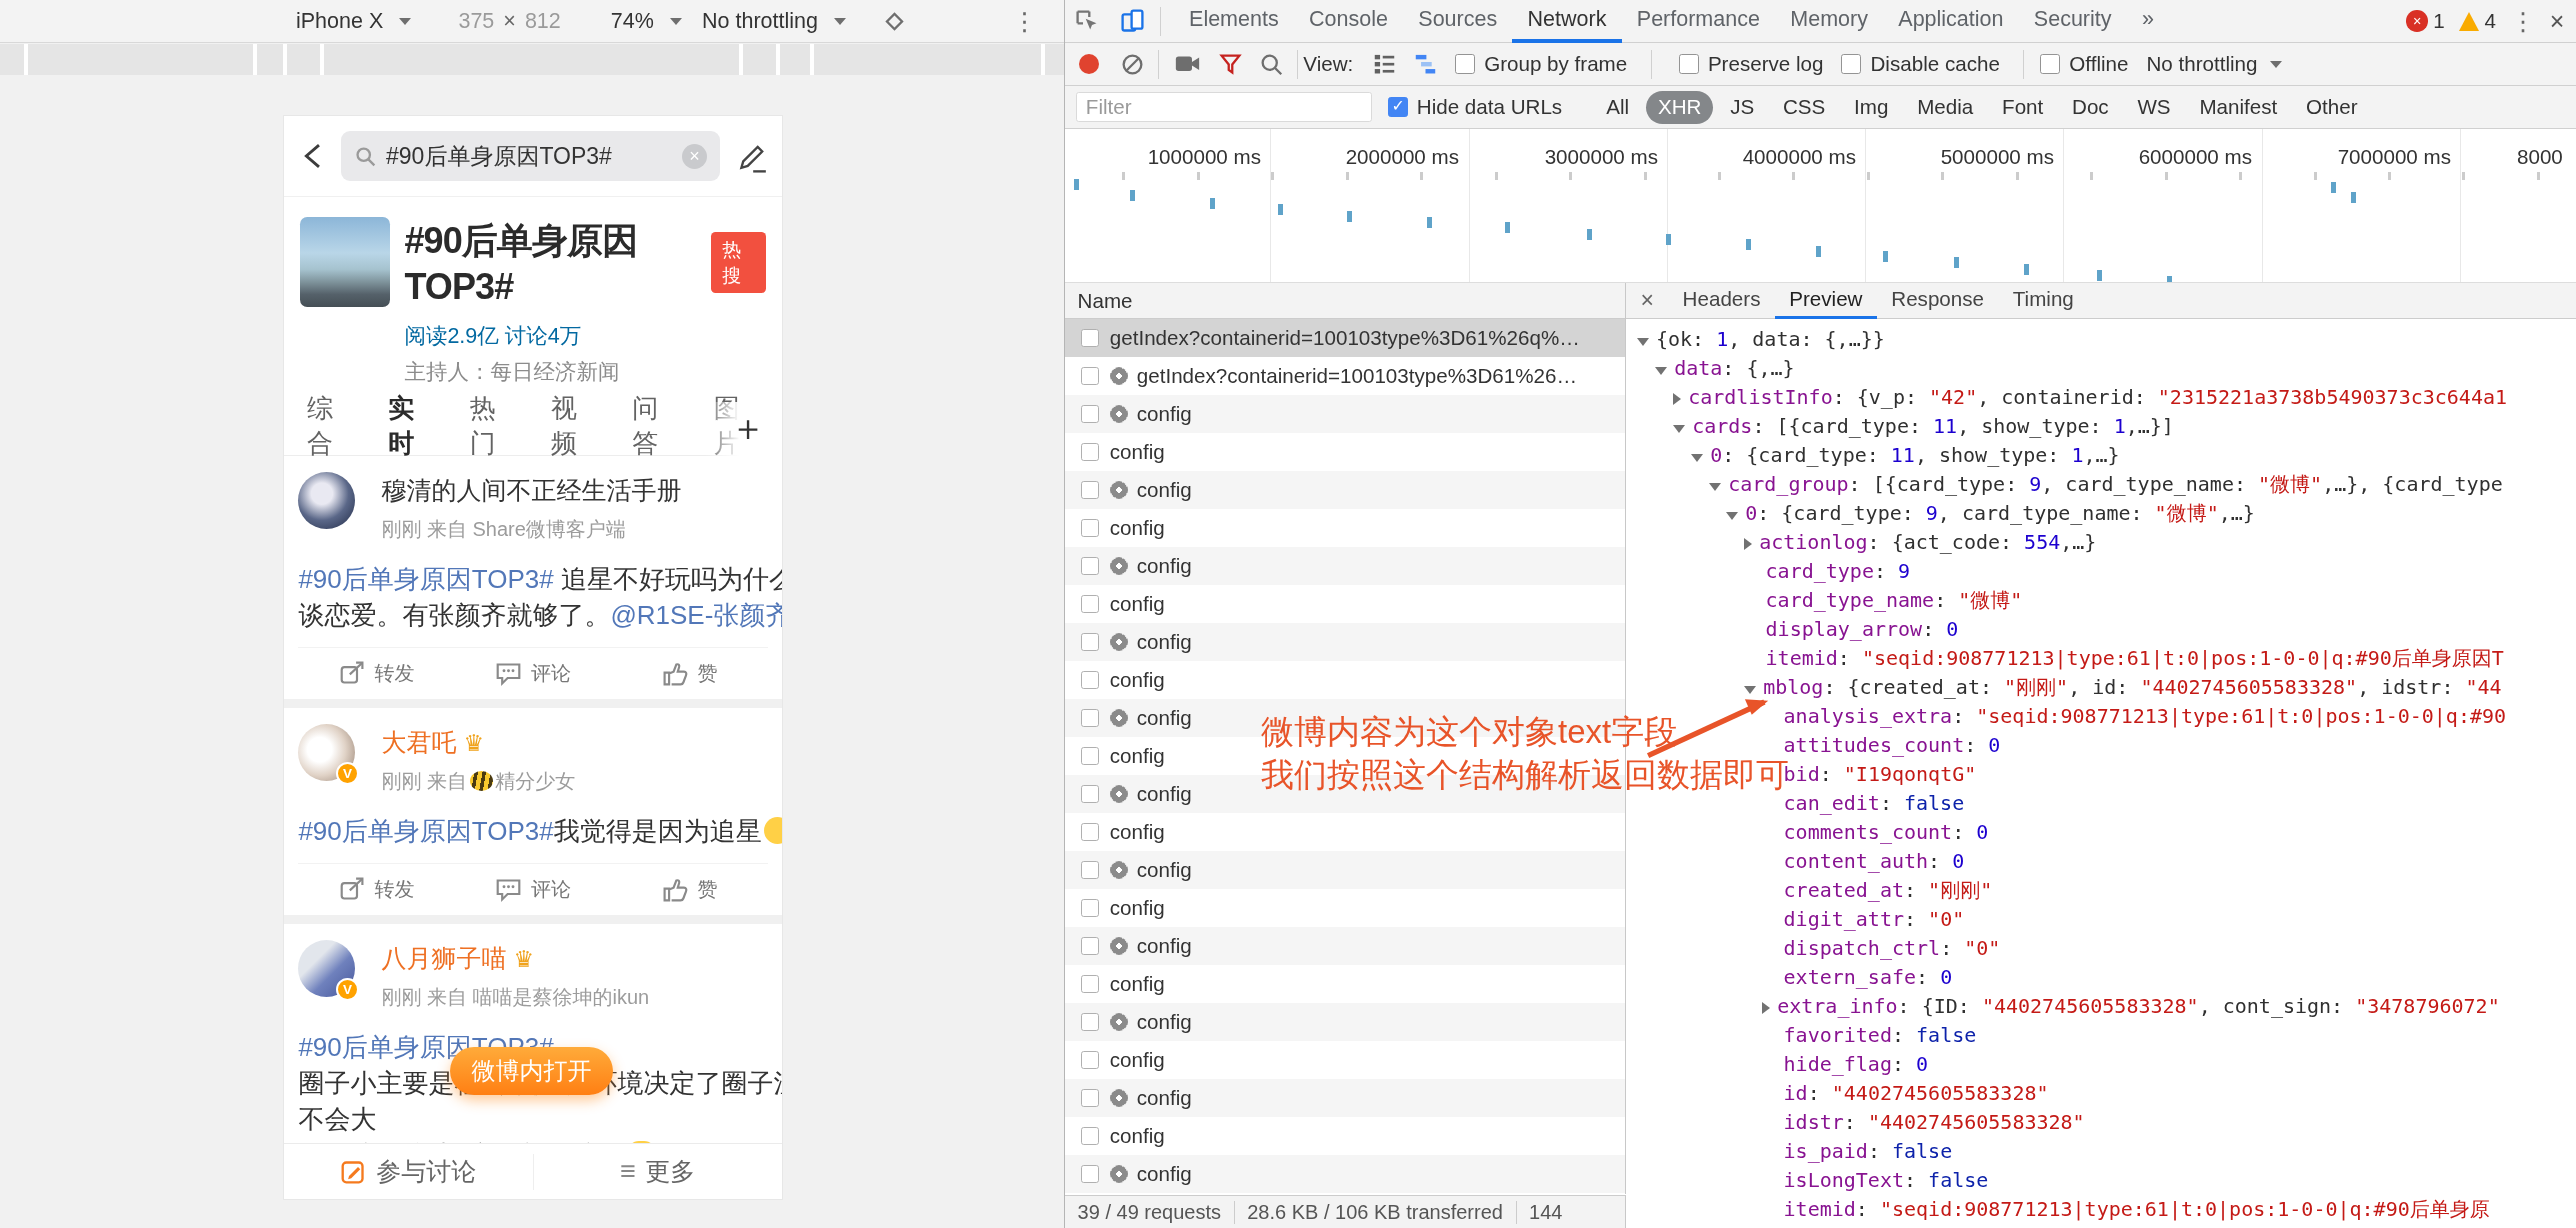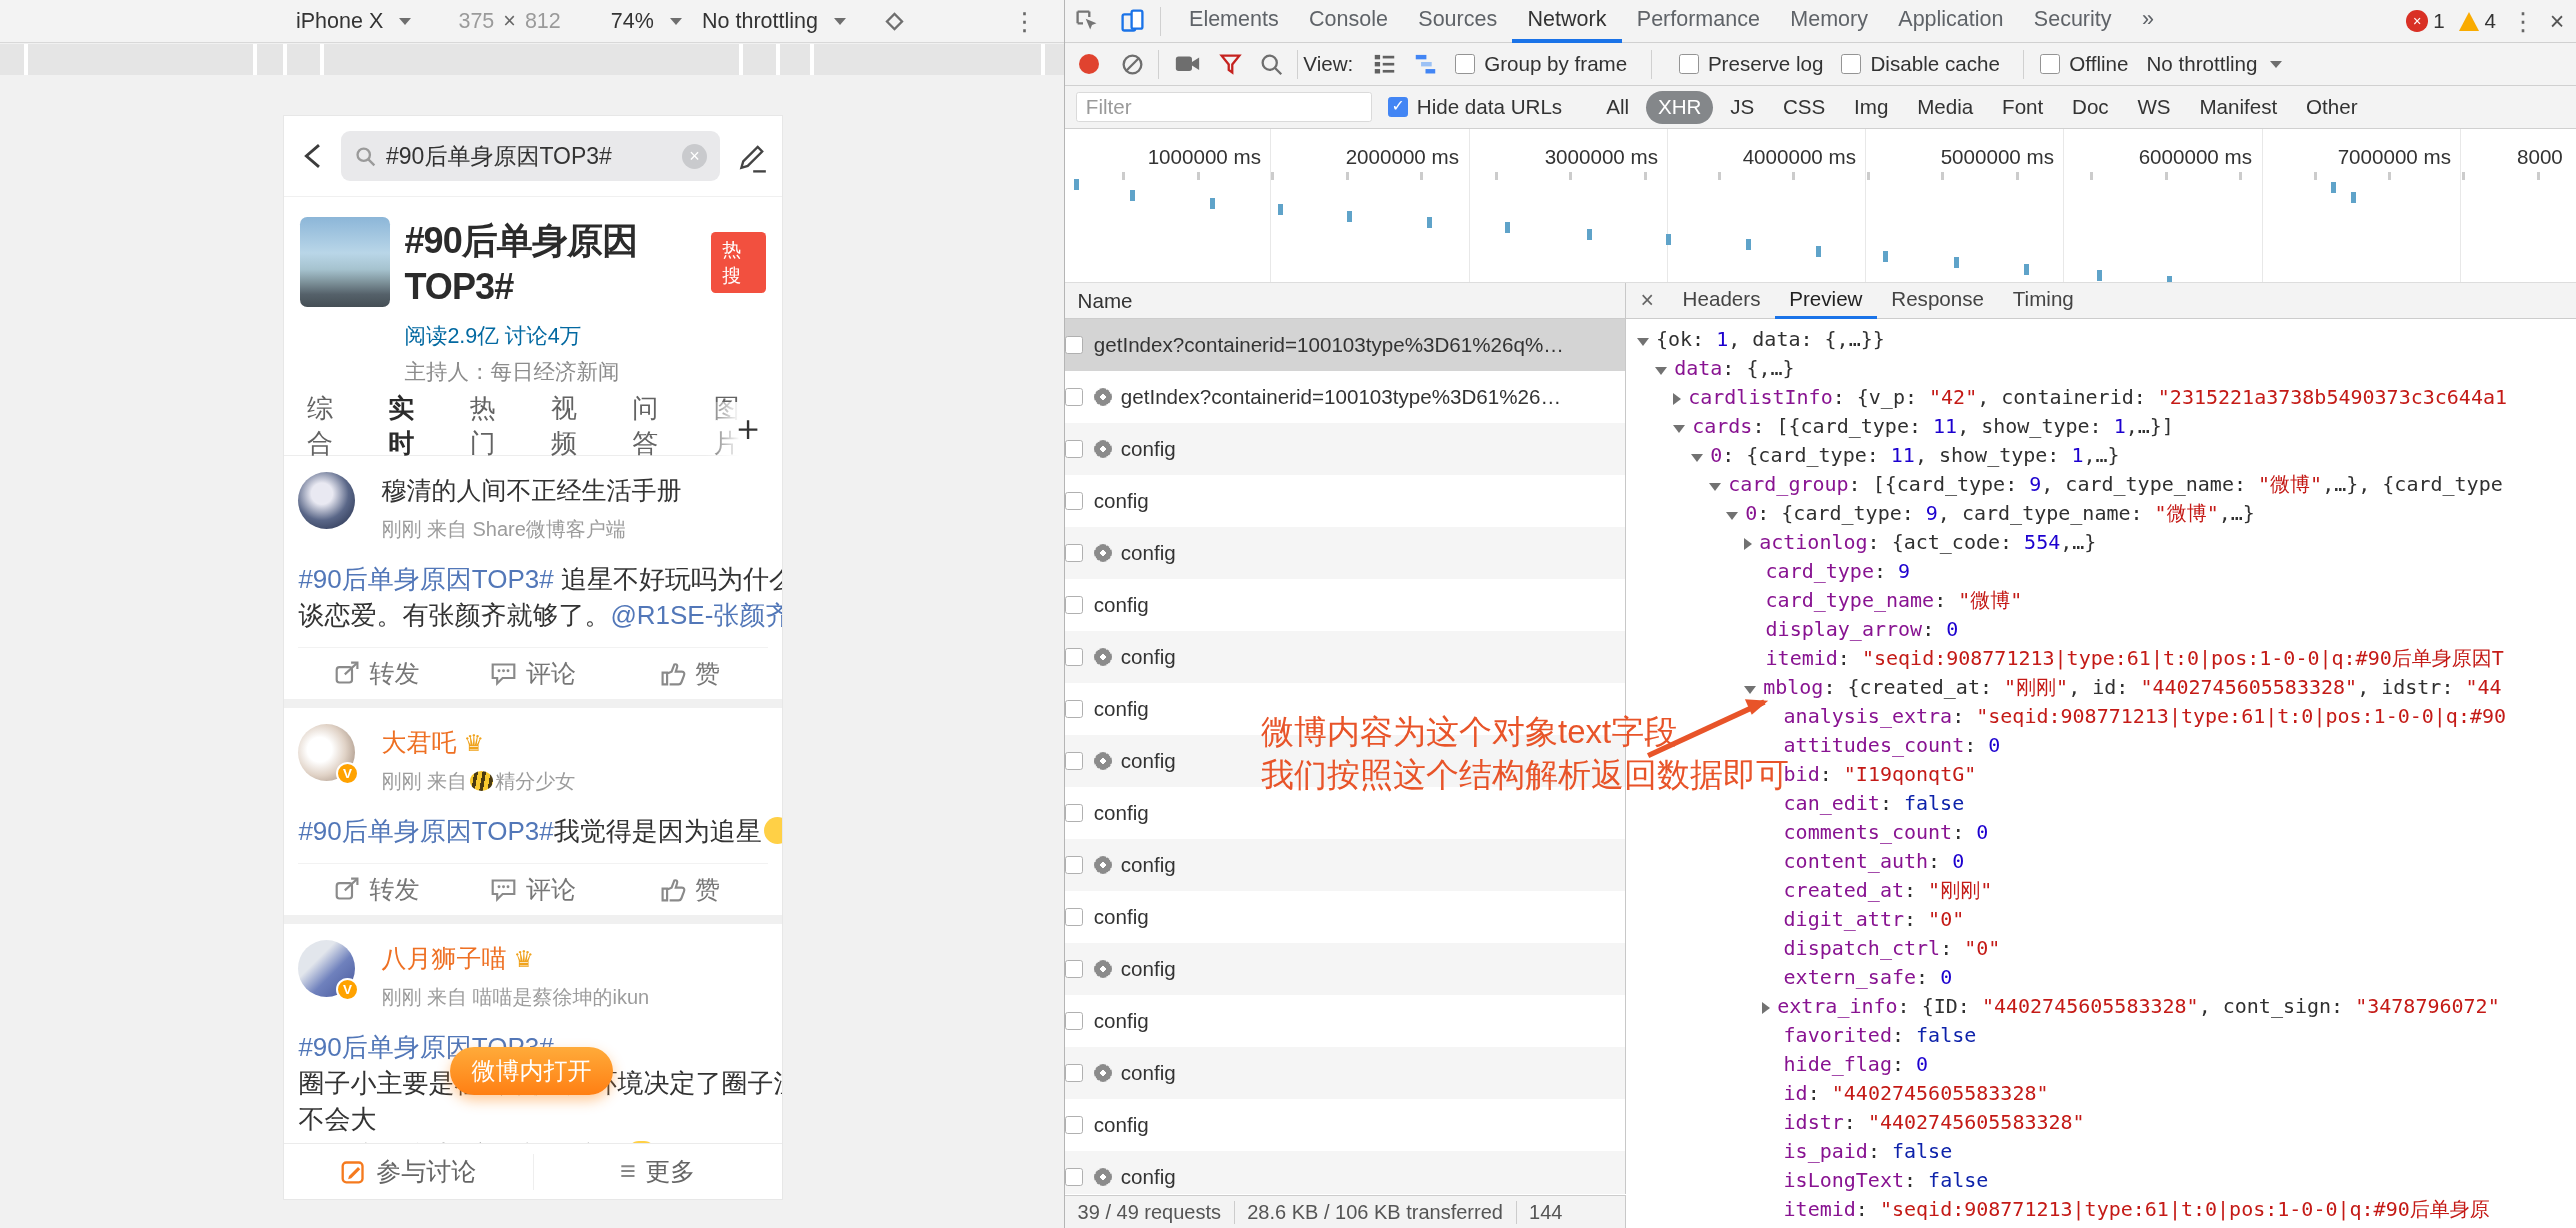--- a/index.html
+++ b/index.html
@@ -51,21 +51,21 @@
   .p-name.orange { color:#ee7023; }
   .crown { color:#f0a31d; font-size:23px; margin-left:7.2px; }
   .p-meta { font-size:20px; color:#9c9c9c; margin-top:9px; display:flex; align-items:center; }
   .p-content { clear:both; padding-top:18px; font-size:26px; color:#333; }
   .p-line { line-height:36px; white-space:nowrap; }
   .lnk { color:#5277b8; }
   .emo { display:inline-block; width:27px; height:27px; border-radius:50%; background:#ffd046; vertical-align:-4.5px; margin:0 2.7px; }
   .emo.bee { width:23px; height:20px; border-radius:50% 50% 50% 50%; background:repeating-linear-gradient(100deg,#f8c92e 0 4.5px,#4a3a10 4.5px 8px); vertical-align:-2.7px; }
   .emo.person { background:linear-gradient(to bottom,#ffd046 0 60%, #6a87b8 60%); border-radius:40%; }
   .p-actions { margin-top:14.4px; border-top:0.9px solid #f2f2f2; height:52px; display:flex; }
-  .act { flex:1; display:flex; align-items:center; justify-content:center; gap:9px; font-size:25px; color:#777; }
+  .act { flex:1; display:flex; align-items:center; justify-content:center; gap:9px; font-size:20px; color:#777; }
   .act svg { display:block; }
 
   .openpill { position:absolute; left:166px; top:931px; width:163px; height:48px; border-radius:24px; background:linear-gradient(to bottom,#ffab3a,#ff7f13); color:#fff; font-size:24px; display:flex; align-items:center; justify-content:center; box-shadow:0 5.4px 12.6px rgba(255,140,30,.45); z-index:6; }
   .ph-bottom { position:absolute; left:0; bottom:0; width:498px; height:56px; background:#fff; border-top:0.9px solid #ebebeb; display:flex; align-items:center; z-index:5; }
   .pb-item { flex:1; display:flex; align-items:center; justify-content:center; gap:9px; font-size:25px; color:#666; }
   .pb-item + .pb-item { border-left:0.9px solid #eee; height:36px; }
   .morelines { font-size:27px; color:#888; }
 
   
   .dt { position:absolute; left:1064px; top:0; width:1512px; height:1229px; background:#fff; border-left:0.9px solid #b5b5b5; }
@@ -96,21 +96,21 @@
   .ftype.on { background:#84878a; color:#fff; }
 
   #overview { position:absolute; left:0; top:129px; width:1512px; height:154px; background:#fff; border-bottom:0.9px solid #ddd; overflow:hidden; }
   .ovline { position:absolute; top:0; width:0.9px; height:154px; background:#e8e8e8; }
   .ovlbl { position:absolute; top:16px; font-size:20.6px; color:#333; }
   .tickg { position:absolute; width:2.7px; height:8px; background:#ccc; }
   .tickb { position:absolute; width:4.5px; height:10.8px; background:#5fa3c9; }
 
   .req-col { position:absolute; left:0; top:283px; width:561px; height:911px; background:#fff; border-right:0.9px solid #c8c8c8; overflow:hidden; }
   .req-head { height:36px; background:#f3f3f3; border-bottom:0.9px solid #ccc; display:flex; align-items:center; padding-left:12.6px; font-size:20.6px; color:#333; }
-  .req-row { height:52px; display:flex; align-items:center; padding-left:0; font-size:20.6px; color:#333; white-space:nowrap; overflow:hidden; }
+  .req-row { height:38px; display:flex; align-items:center; padding-left:16px; font-size:20.6px; color:#333; white-space:nowrap; overflow:hidden; }
   .req-row.stripe { background:#f5f5f5; }
   .req-row.sel { background:#d4d4d4; }
   .rcb { width:18px; height:18px; border:1.8px solid #b0b0b0; border-radius:2.7px; background:#fff; flex:0 0 auto; margin-right:10.8px; }
   .gear { width:18px; height:18px; flex:0 0 auto; margin-right:9px; border-radius:50%;
     background:radial-gradient(circle at 50% 50%, #ffffff 0 2.7px, #8b8b8b 2.7px 8px, rgba(0,0,0,0) 8px); border:1.8px dotted #8b8b8b; }
   .rname { overflow:hidden; text-overflow:ellipsis; }
 
   .nt-status { position:absolute; left:0; top:1195px; width:561px; height:34px; background:#f3f3f3; border-top:0.9px solid #ccc; border-right:0.9px solid #c8c8c8; display:flex; align-items:center; font-size:20px; color:#555; overflow:hidden; }
   .st-item { padding:0 12.6px; white-space:nowrap; }
   .st-item + .st-item { border-left:0.9px solid #ccc; }

